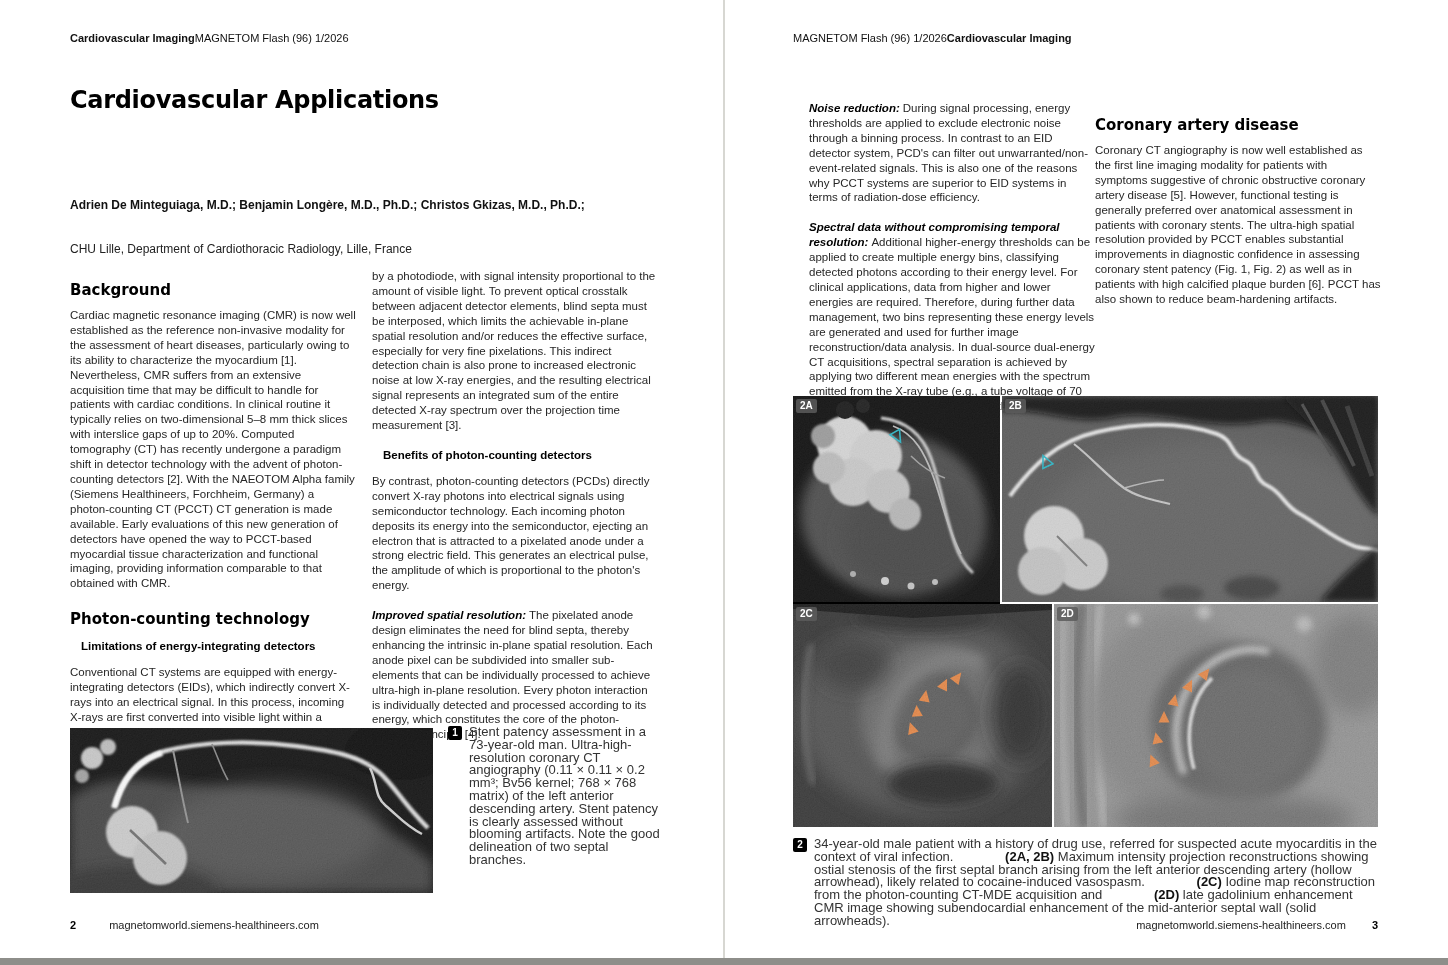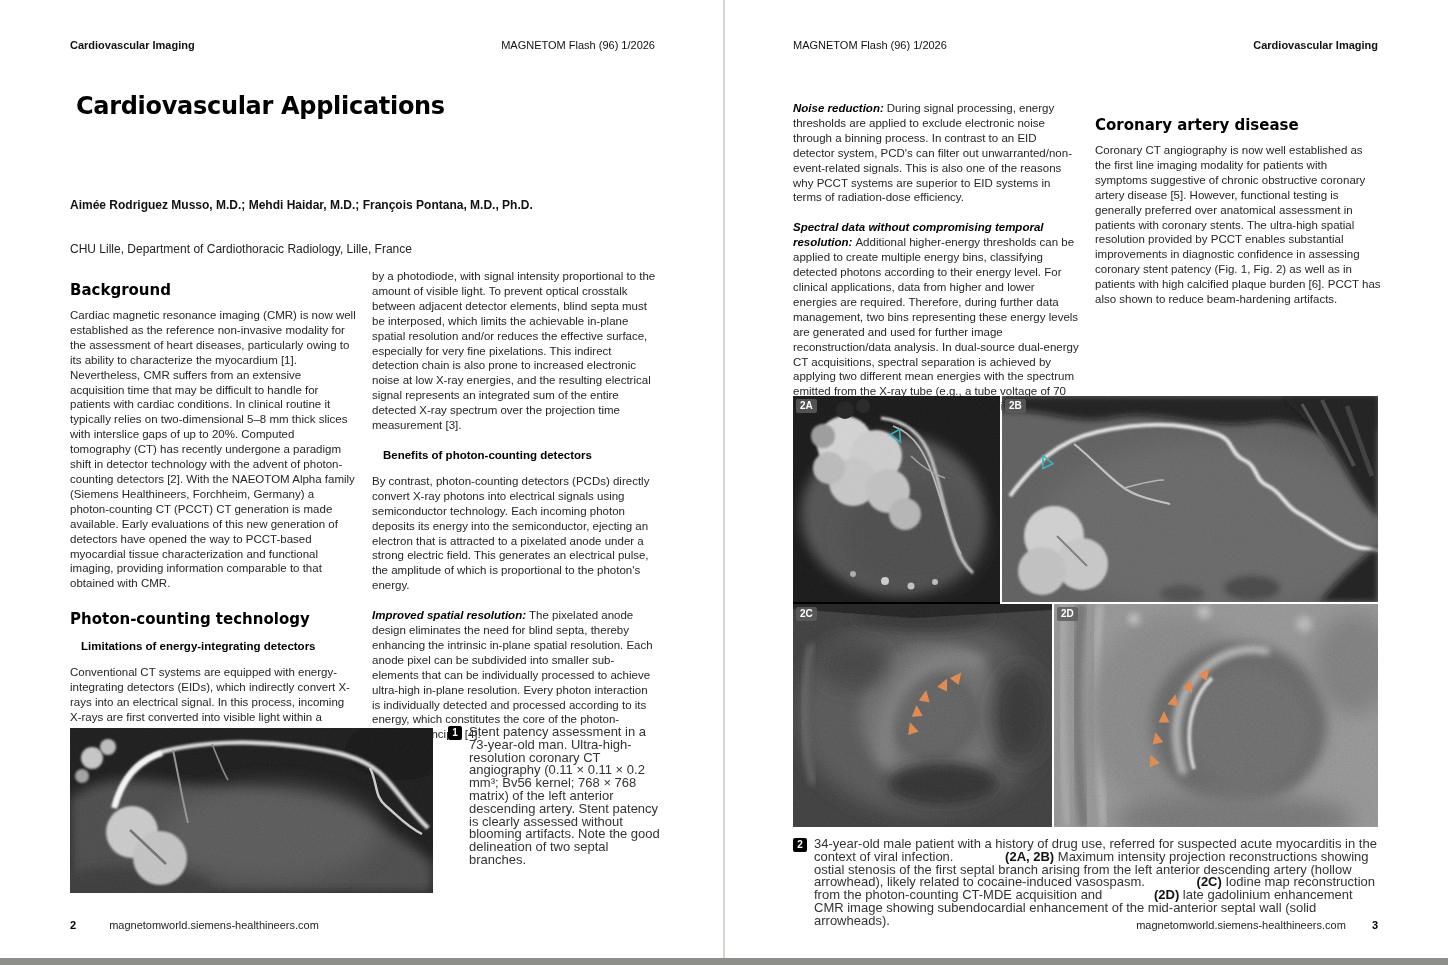--- a/index.html
+++ b/index.html
@@ -4,35 +4,35 @@
 <style>
   html,body{margin:0;padding:0;background:#ffffff;}
   .canvas{position:relative;width:1448px;height:965px;background:#fff;overflow:hidden;
           font-family:"Liberation Sans",sans-serif;color:#1d1d1d;}
   .page{position:absolute;top:0;width:723px;height:958px;background:#fff;}
   .page-l{left:0;}
   .page-r{left:725px;}
   .pagegap{position:absolute;left:723px;top:0;width:2px;height:958px;background:#d7d7d2;}
   .bottombar{position:absolute;left:0;bottom:0;width:1448px;height:7px;background:#8e8e8a;}
 
-  .hdr{position:absolute;top:32px;display:flex;justify-content:space-between;font-size:11px;color:#111;margin-top:7px;}
+  .hdr{position:absolute;top:32px;display:flex;font-size:11px;color:#111;}
   .page-l .hdr{left:70px;width:585px;}
   .page-r .hdr{left:68px;width:585px;}
   .hdr-b{font-weight:bold;}
 
-  .title{position:absolute;left:70px;top:84px;margin:6px;font-family:"DejaVu Sans",sans-serif;
+  .title{position:absolute;left:70px;top:84px;margin:0;font-family:"DejaVu Sans",sans-serif;
          font-weight:bold;font-size:24px;line-height:33px;letter-spacing:-0.3px;color:#000;}
   .title span{display:block;}
   .authors{position:absolute;left:70px;top:197px;font-size:12px;font-weight:bold;line-height:17px;white-space:nowrap;color:#111;}
   .affil{position:absolute;left:70px;top:242px;font-size:12px;color:#222;}
 
   .col{position:absolute;width:286px;font-size:11.5px;line-height:14.9px;color:#262626;}
   .page-l .col1{left:70px;top:281px;}
   .page-l .col2{left:372px;top:269px;}
-  .page-r .col1{left:68px;top:101px;}
+  .page-r .col1{left:84px;top:101px;}
   .page-r .col2{left:370px;top:101px;}
   .col p{margin:0;}
   .col h2{margin:0 0 9px 0;font-family:"DejaVu Sans",sans-serif;font-size:15px;line-height:18px;color:#000;}
   .col h3{margin:11px;font-size:11.5px;font-weight:bold;color:#000;}
   .mt{margin-top:15px !important;}
   .mtL{margin-top:19px !important;}
   .lead{font-weight:bold;font-style:italic;margin-right:3px;color:#000;}
 
   figure{margin:0;}
   .fig1{position:absolute;left:70px;top:728px;width:363px;height:165px;background:#000;}
@@ -86,21 +86,21 @@
     <header class="hdr">
       <span class="hdr-b">Cardiovascular Imaging</span>
       <span>MAGNETOM Flash (96) 1/2026</span>
     </header>
 
     <h1 class="title">
       <span>Cardiovascular Applications</span>
     </h1>
 
     <div class="authors">
-      <div>Aimée Rodriguez Musso, M.D.; Mehdi Haidar, M.D.; François Pontana, M.D., Ph.D.</div>
+      <div>Adrien De Minteguiaga, M.D.; Benjamin Longère, M.D., Ph.D.; Christos Gkizas, M.D., Ph.D.;</div>
     </div>
     <div class="affil">CHU Lille, Department of Cardiothoracic Radiology, Lille, France</div>
 
     <div class="col col1">
       <h2>Background</h2>
       <p>Cardiac magnetic resonance imaging (CMR) is now well established as the reference non-invasive modality for the assessment of heart diseases, particularly owing to its ability to characterize the myocardium [1]. Nevertheless, CMR suffers from an extensive acquisition time that may be difficult to handle for patients with cardiac conditions. In clinical routine it typically relies on two-dimensional 5–8 mm thick slices with interslice gaps of up to 20%. Computed tomography (CT) has recently undergone a paradigm shift in detector technology with the advent of photon-counting detectors [2]. With the NAEOTOM Alpha family (Siemens Healthineers, Forchheim, Germany) a photon-counting CT (PCCT) CT generation is made available. Early evaluations of this new generation of detectors have opened the way to PCCT-based myocardial tissue characterization and functional imaging, providing information comparable to that obtained with CMR.</p>
       <h2 class="mtL">Photon-counting technology</h2>
       <h3>Limitations of energy-integrating detectors</h3>
       <p>Conventional CT systems are equipped with energy-integrating detectors (EIDs), which indirectly convert X-rays into an electrical signal. In this process, incoming X-rays are first converted into visible light within a scintillator, with light intensity proportional to the X-ray energy. The emitted light is then converted into an electrical signal</p>
     </div>

